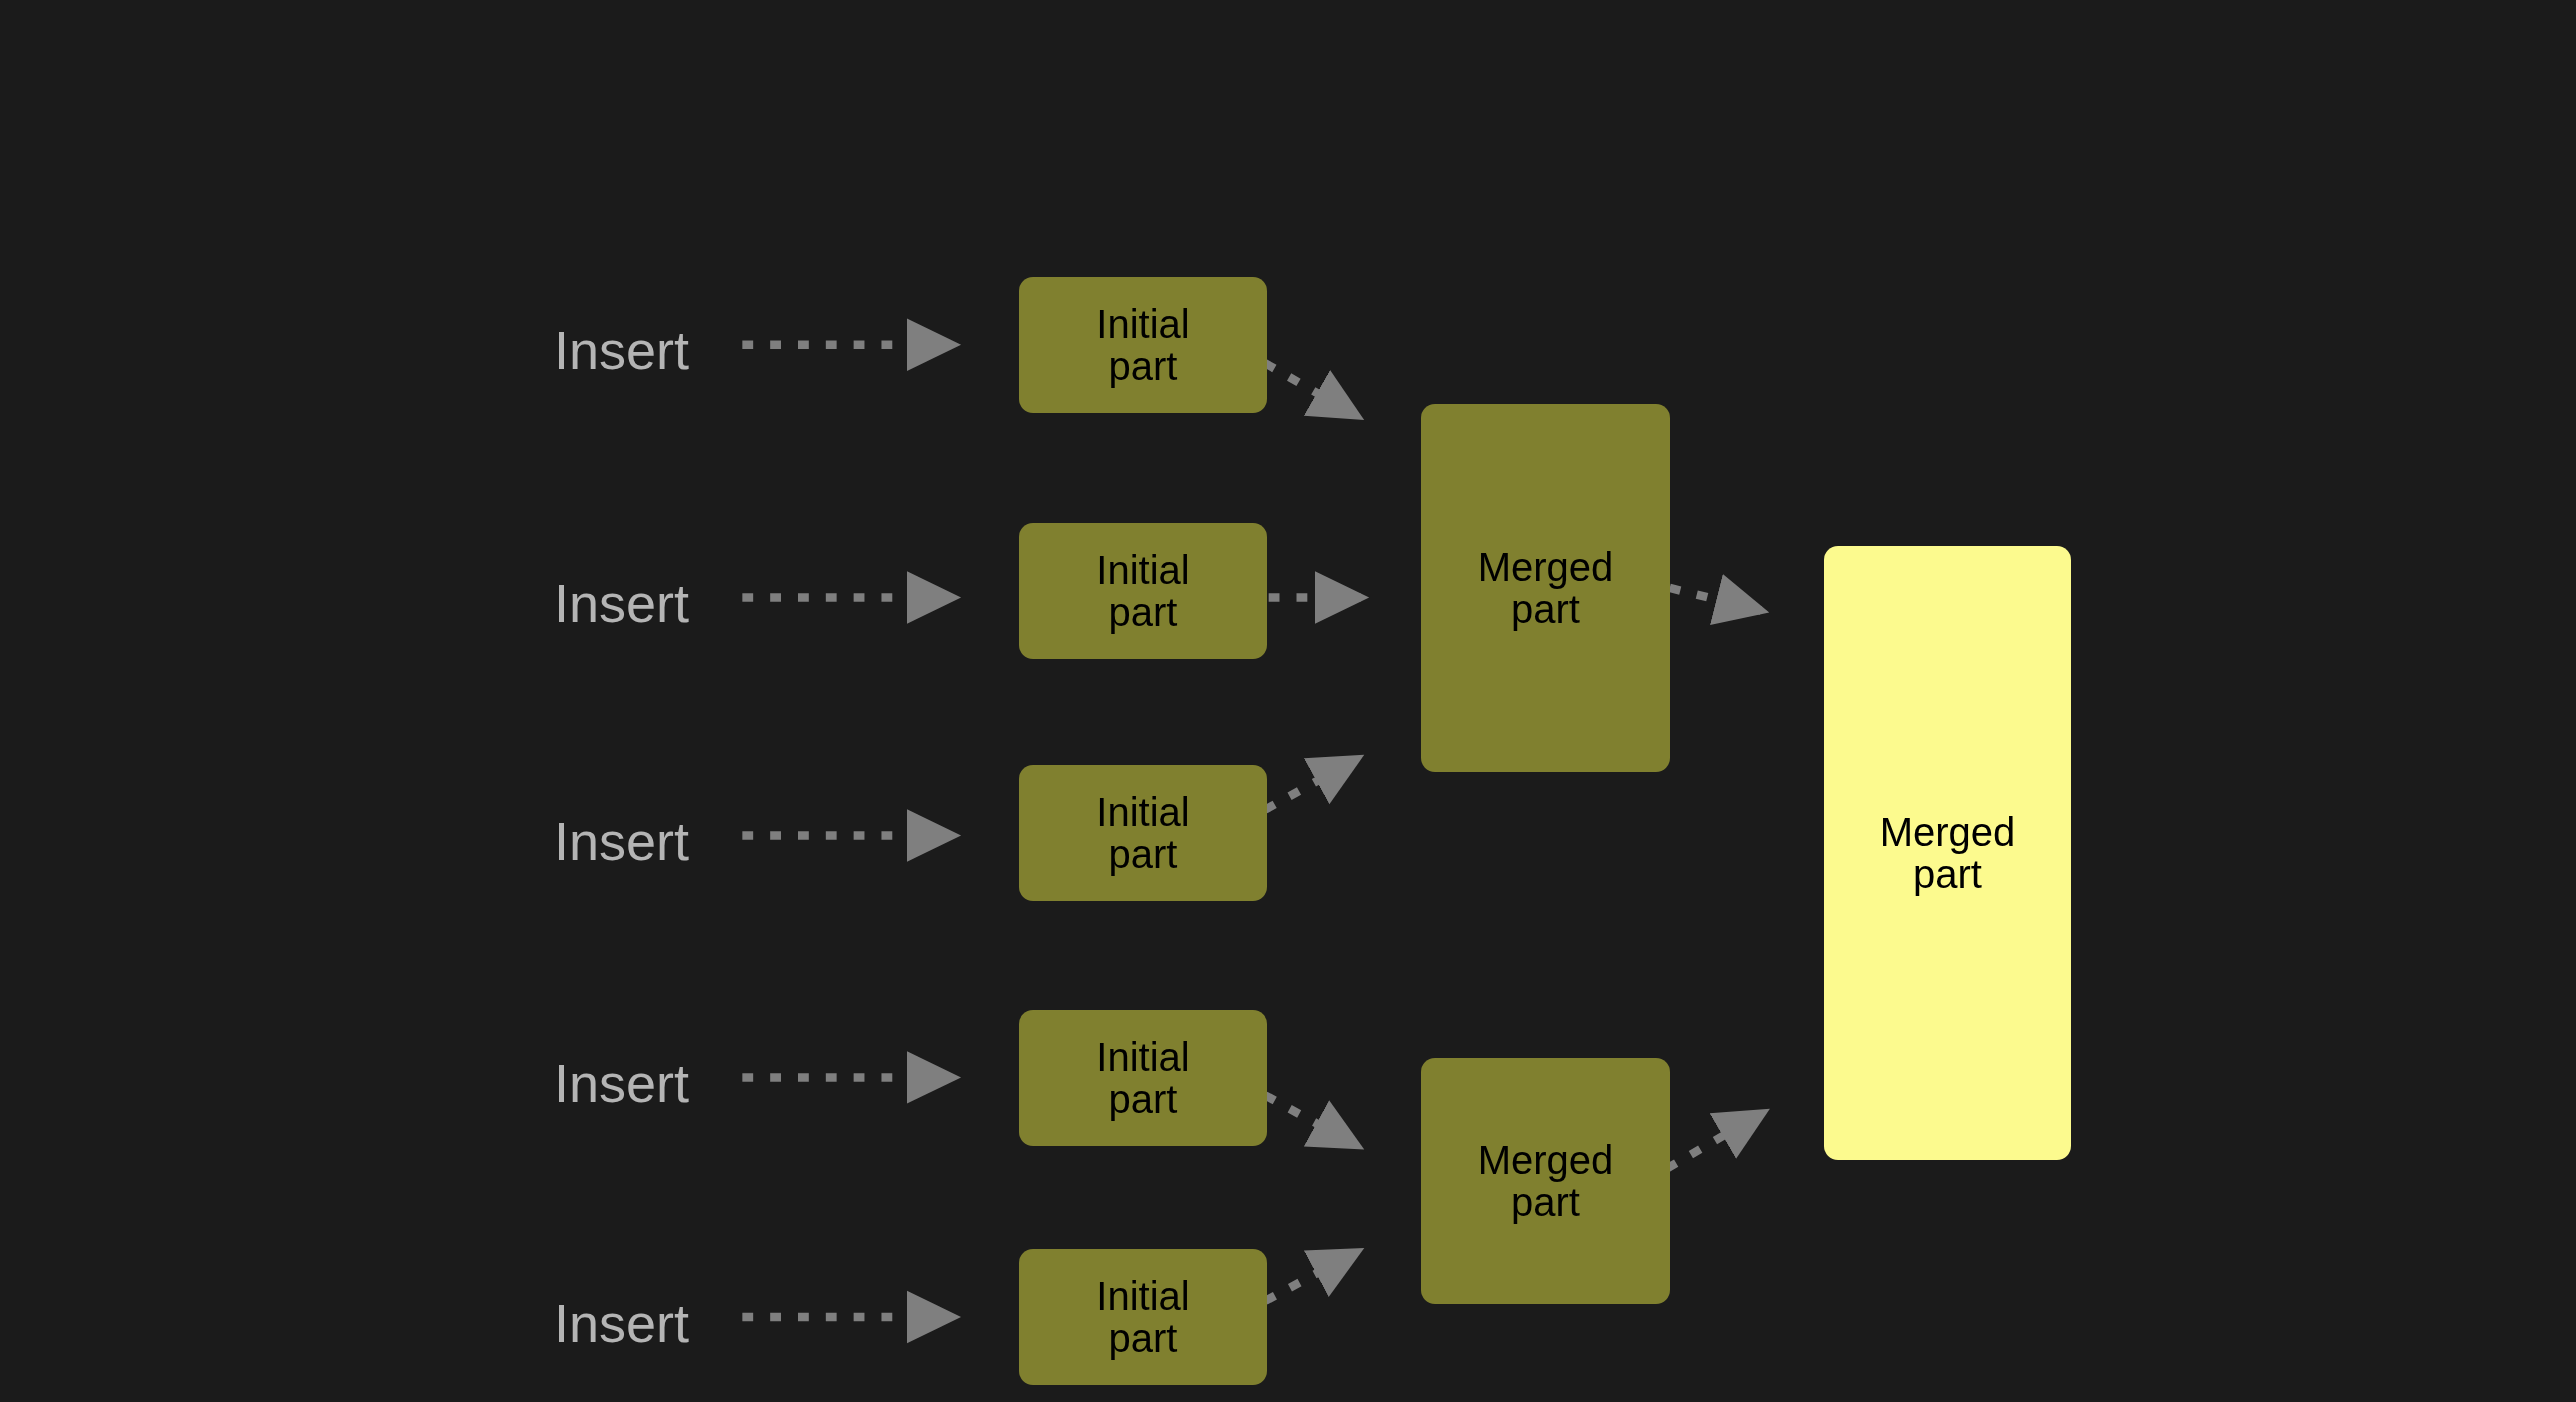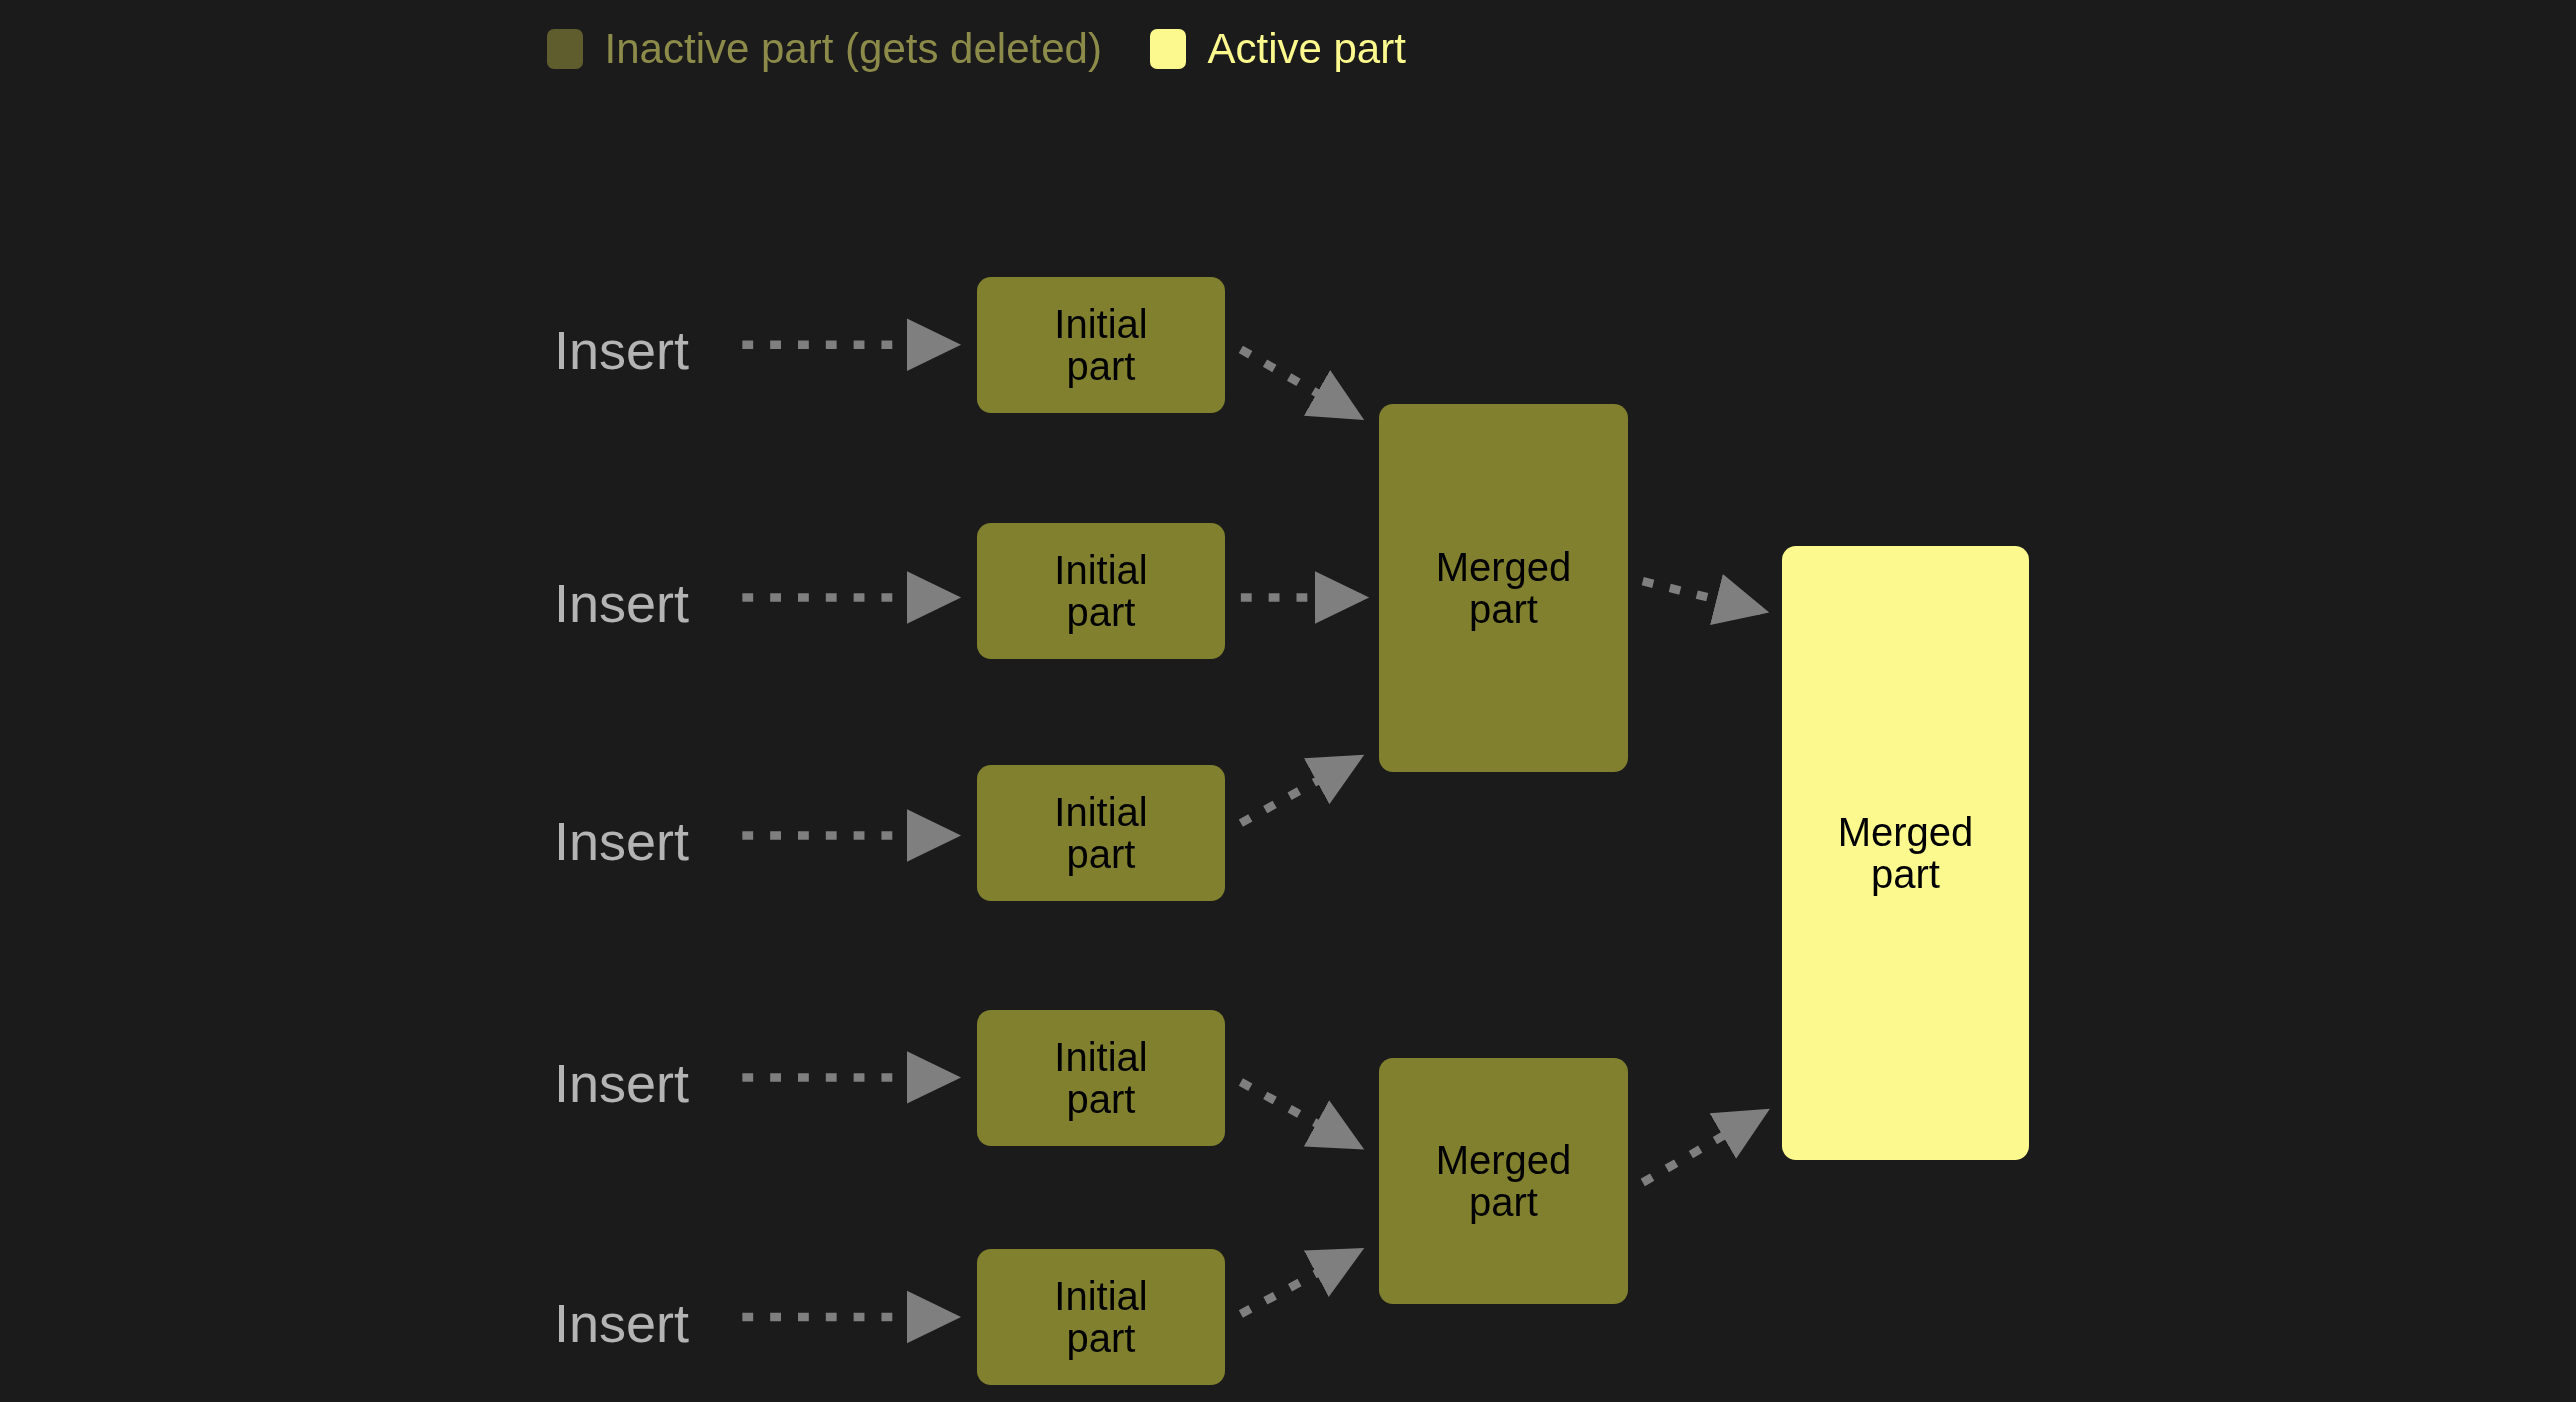--- a/index.html
+++ b/index.html
@@ -59,20 +59,21 @@
     align-items: center;
     justify-content: center;
     text-align: center;
     color: #000000;
     font-size: 40px;
     line-height: 1.06;
     border-radius: 14px;
     box-sizing: border-box;
     padding: 3.1px 6.2px;
     white-space: pre-line;
+    margin-left: 42px;
   }
   .node.inactive { background: #80802f; }
   .node.active   { background: #fcfa8e; }
 
   .insert-label {
     position: absolute;
     color: #b4b4b4;
     font-size: 54px;
     line-height: 1;
     white-space: nowrap;
@@ -86,30 +87,20 @@
     width: 2576px;
     height: 1402px;
     pointer-events: none;
   }
 </style>
 </head>
 <body>
 
 <div id="stage">
 
-  <div class="legend">
-    <div class="legend-entry">
-      <span class="legend-swatch inactive"></span>
-      <span class="legend-label inactive">Inactive part (gets deleted)</span>
-    </div>
-    <div class="legend-entry">
-      <span class="legend-swatch active"></span>
-      <span class="legend-label active">Active part</span>
-    </div>
-  </div>
 
   <svg id="arrows" viewBox="0 0 3332 1814" width="2576" height="1402" xmlns="http://www.w3.org/2000/svg">
     <defs>
       <marker id="ah" markerWidth="7" markerHeight="7" refX="5.4" refY="3.5" orient="auto" markerUnits="strokeWidth">
         <path d="M0,0.4 L6.4,3.5 L0,6.6 z" fill="#7f7f7f"></path>
       </marker>
     </defs>
 
     <g stroke="#7f7f7f" stroke-width="11" fill="none" stroke-dasharray="14 22" stroke-linecap="butt" marker-end="url(#ah)">
       <line x1="960" y1="446" x2="1232" y2="446"></line>

